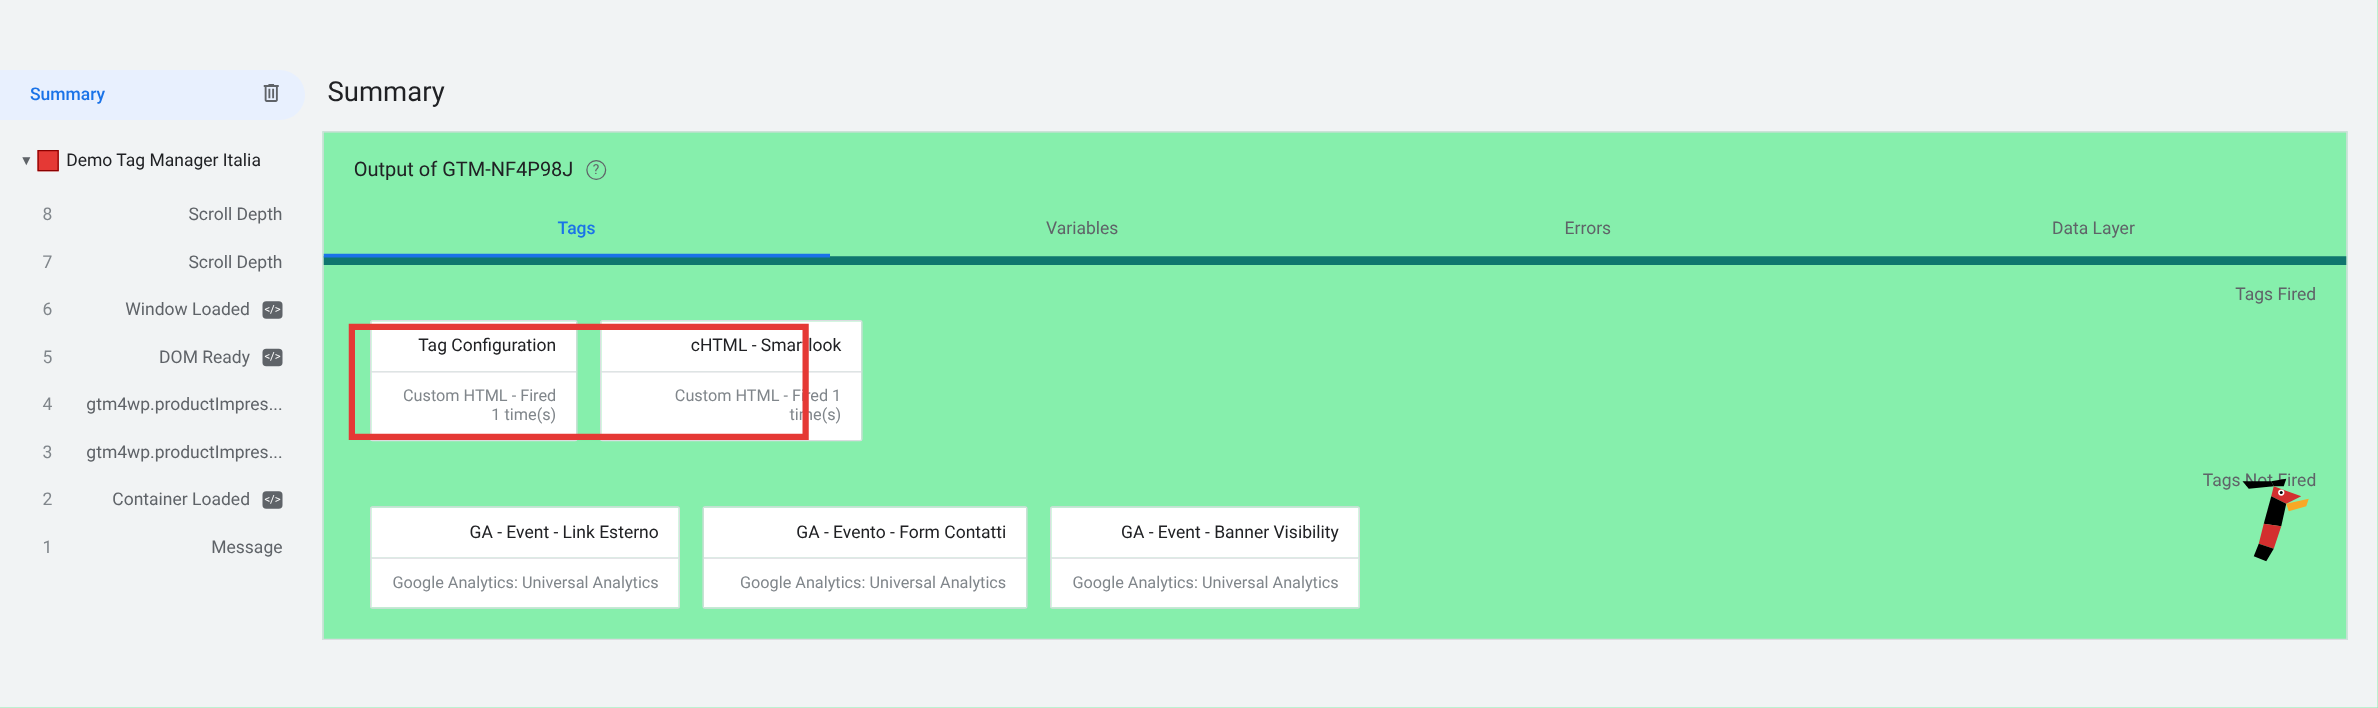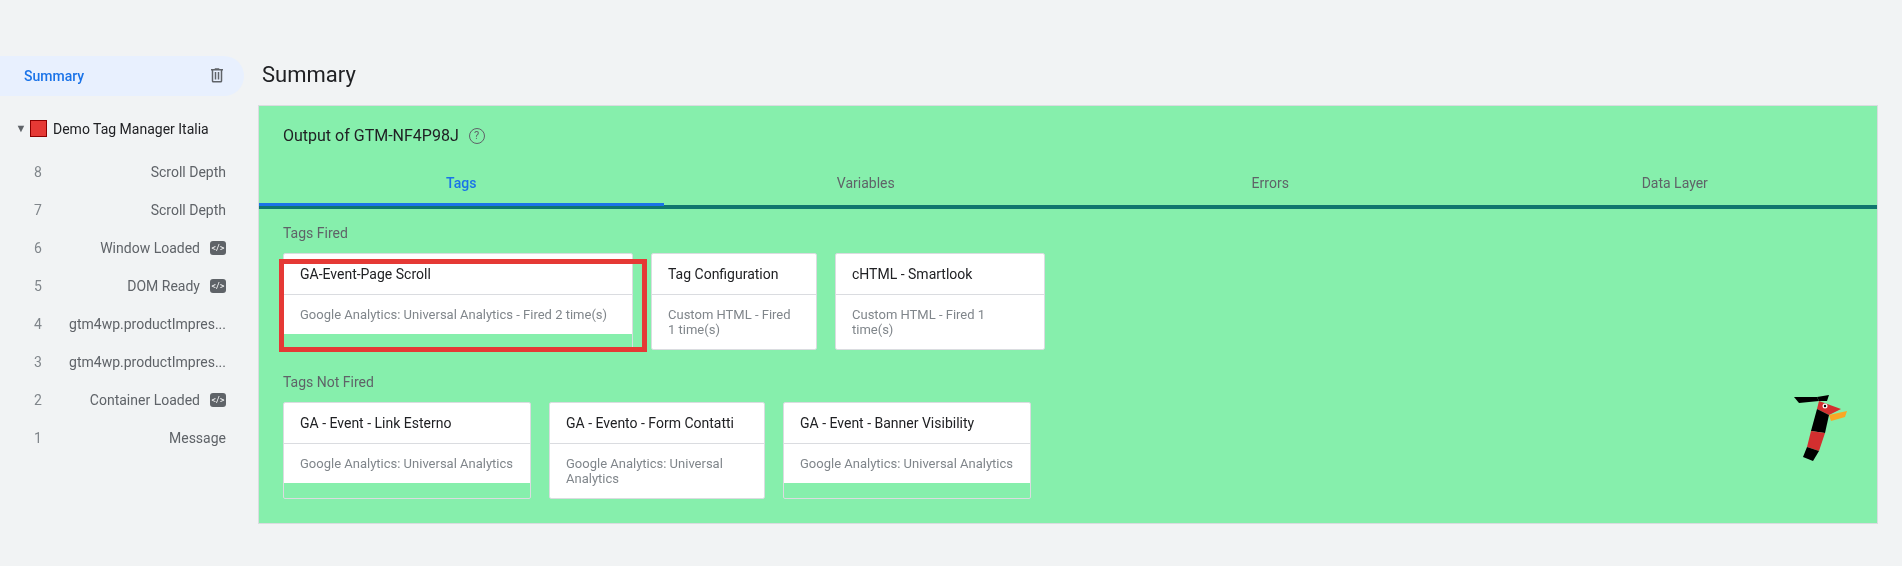--- a/index.html
+++ b/index.html
@@ -114,21 +114,21 @@
     border: 1.5px solid #5f6368;
     border-radius: 50%;
     display: inline-flex;
     align-items: center;
     justify-content: center;
     font-size: 11px;
     color: #5f6368;
   }
   .tabs {
     display: flex;
-    border-bottom: 4px solid #0f766e;
+    border-bottom: 7px solid #0f766e;
   }
   .tab {
     flex: 1;
     text-align: center;
     padding: 14px 0;
     font-size: 14px;
     color: #5f6368;
     cursor: pointer;
     position: relative;
   }
@@ -137,21 +137,22 @@
     font-weight: 500;
   }
   .tab.active::after {
     content: "";
     position: absolute;
     left: 0; right: 0; bottom: -1px;
     height: 3px;
     background: #1a73e8;
   }
   .section {
-    padding: 16px 24px 8px 24px;
+    padding: 16px 24px 8px 37px;
+    text-align: right;
   }
   .section-label {
     color: #5f6368;
     font-size: 14px;
     margin-bottom: 12px;
   }
   .tag-row { display: flex; gap: 18px; flex-wrap: wrap; }
   .tag-card {
     border: 1px solid #dadce0;
     border-radius: 2px;
@@ -262,43 +263,39 @@
       <div class="tabs">
           <div class="tab active">Tags</div>
           <div class="tab">Variables</div>
           <div class="tab">Errors</div>
           <div class="tab">Data Layer</div>
         </div>
 
       <div class="section">
         <div class="section-label">Tags Fired</div>
         <div class="tag-row" id="fired-row">
-            <div class="tag-card" style="width: 350px;">
-              <div class="tag-card-title">GA-Event-Page Scroll</div>
-              <div class="tag-card-sub">Google Analytics: Universal Analytics - Fired 2 time(s)</div>
-            </div>
             <div class="tag-card" style="width: 166px;">
               <div class="tag-card-title">Tag Configuration</div>
               <div class="tag-card-sub">Custom HTML - Fired 1 time(s)</div>
             </div>
             <div class="tag-card" style="width: 210px;">
               <div class="tag-card-title">cHTML - Smartlook</div>
               <div class="tag-card-sub">Custom HTML - Fired 1 time(s)</div>
             </div>
           </div>
       </div>
 
       <div class="section" style="padding-bottom:24px;">
         <div class="section-label">Tags Not Fired</div>
         <div class="tag-row" id="not-fired-row">
             <div class="tag-card" style="width: 248px;">
               <div class="tag-card-title">GA - Event - Link Esterno</div>
               <div class="tag-card-sub">Google Analytics: Universal Analytics</div>
             </div>
-            <div class="tag-card" style="width: 216px;">
+            <div class="tag-card" style="width: 260px;">
               <div class="tag-card-title">GA - Evento - Form Contatti</div>
               <div class="tag-card-sub">Google Analytics: Universal Analytics</div>
             </div>
             <div class="tag-card" style="width: 248px;">
               <div class="tag-card-title">GA - Event - Banner Visibility</div>
               <div class="tag-card-sub">Google Analytics: Universal Analytics</div>
             </div>
           </div>
       </div>
 

